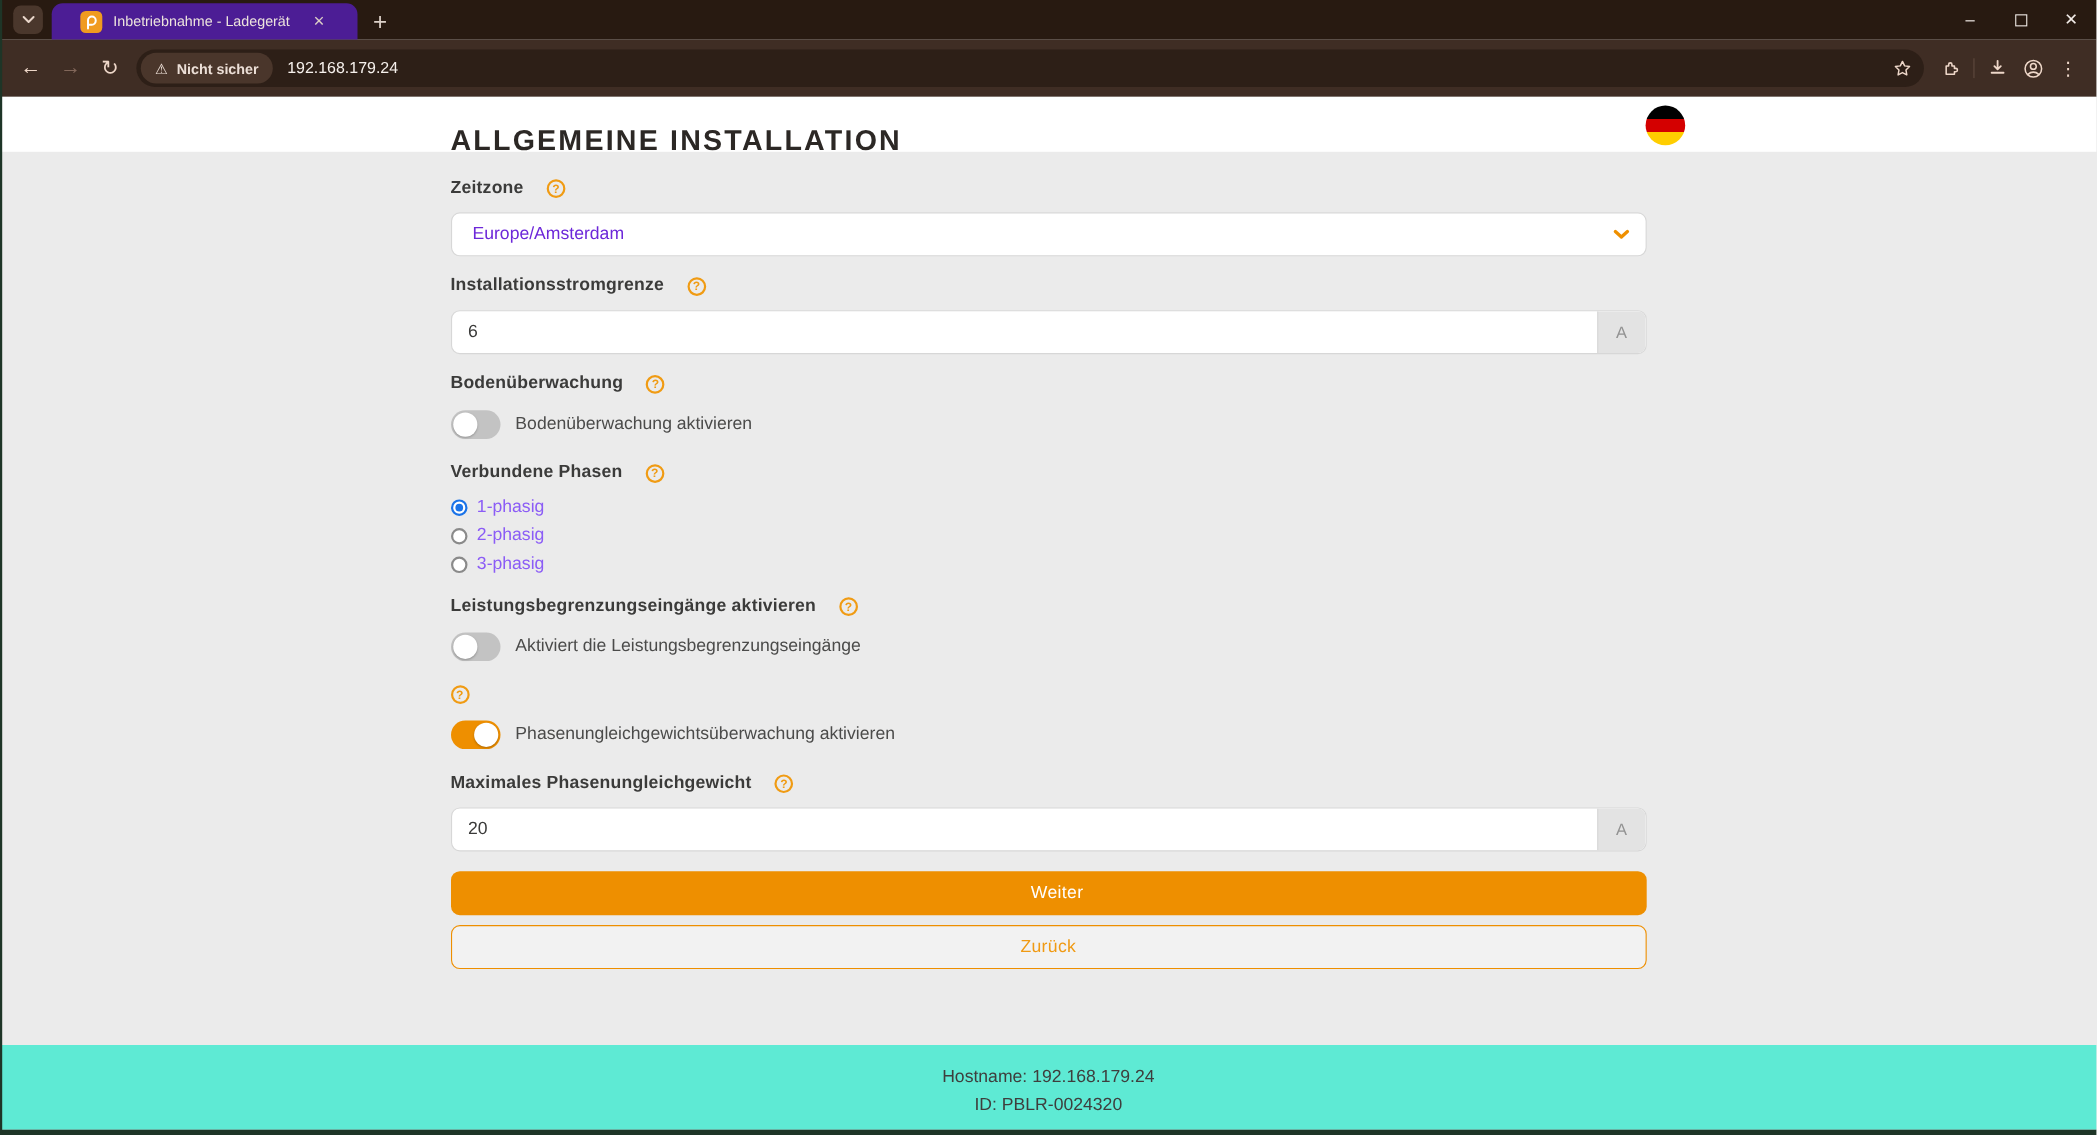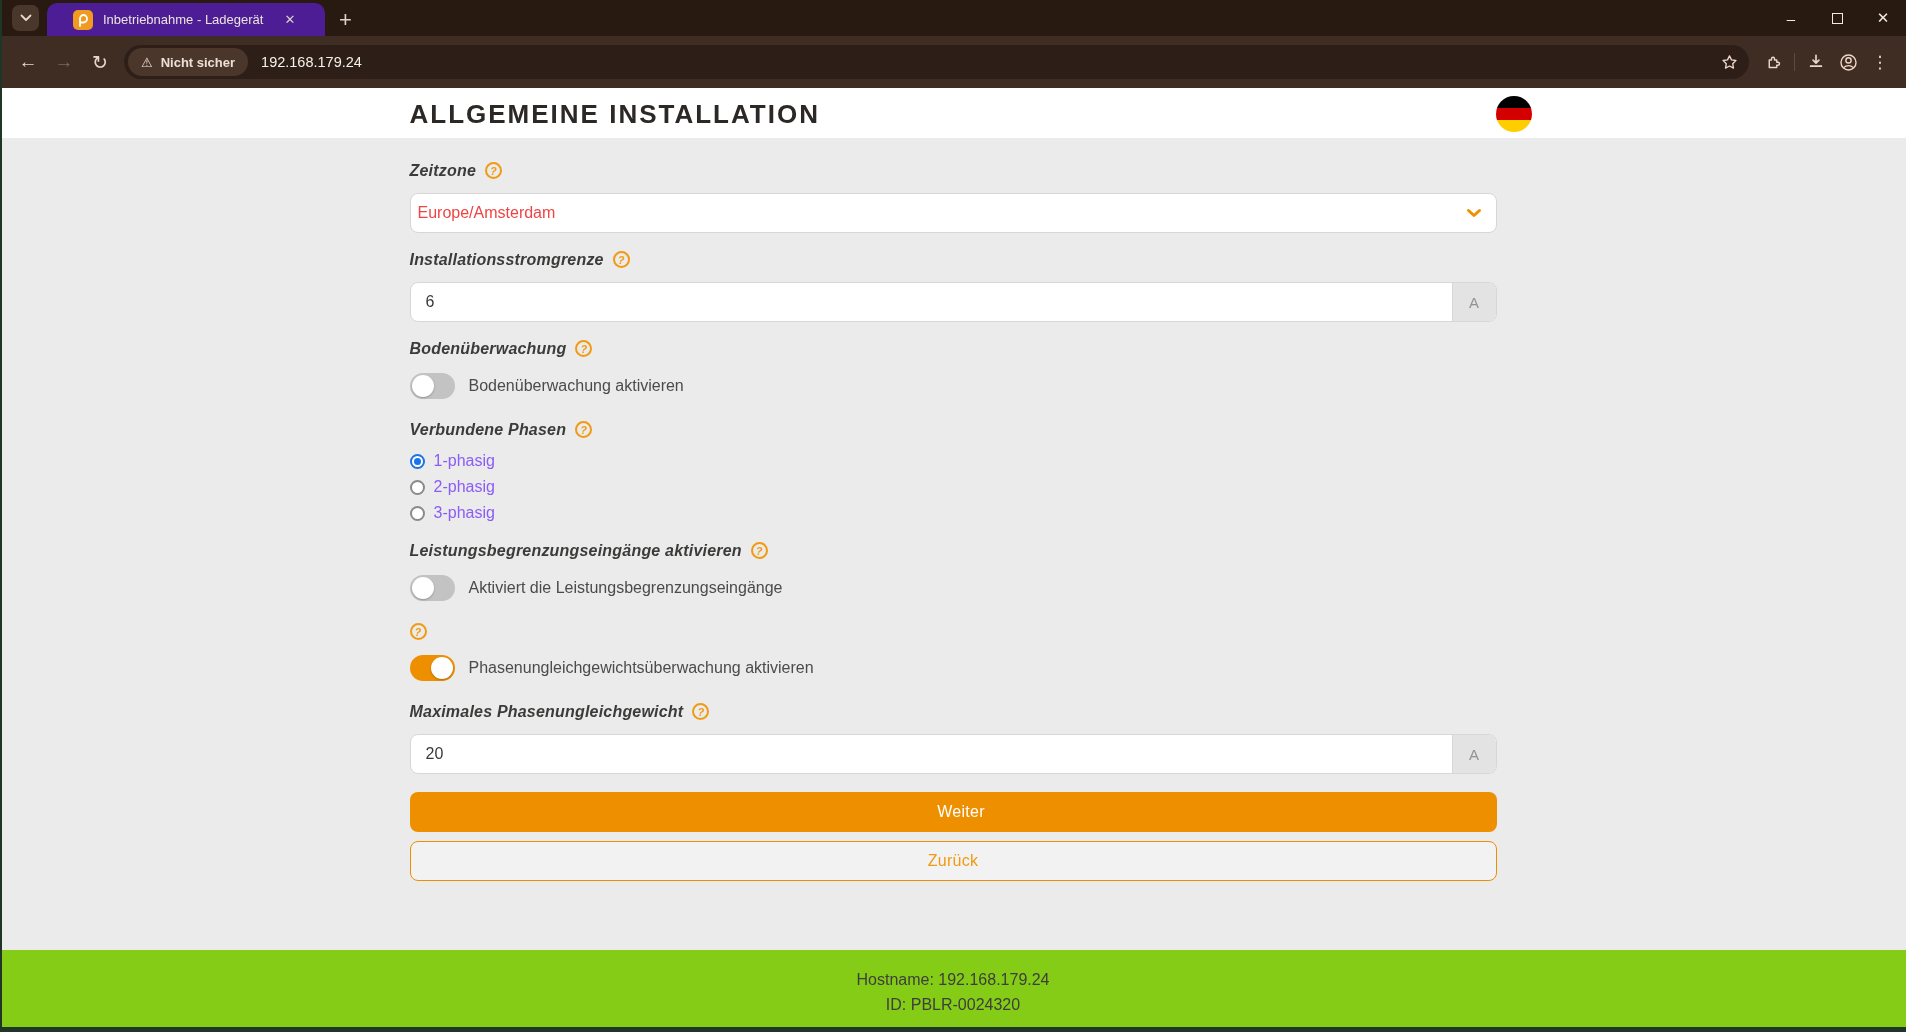--- a/index.html
+++ b/index.html
@@ -33,32 +33,32 @@
   .warning-icon { font-size:13px; font-weight:400; }
   .url-text { margin-left:13px; color:#f6f0ec; font-size:14.5px; flex:1; }
   .star-btn { width:28px; height:28px; display:flex; align-items:center; justify-content:center; flex:none; }
   .toolbar-icon { width:32px; height:32px; display:flex; align-items:center; justify-content:center; color:#eed7c9; }
   .tb-divider { width:1px; height:18px; background:#5f4a3e; margin:0 5px; }
   .menu-dots { font-size:17px; color:#eed7c9; }
 
   
   .page-header { height:50px; background:#ffffff; position:relative; }
   .container { width:1087px; margin:0 auto; }
-  .page-title { padding-top:11px; font-size:26px; letter-spacing:2px; color:#2c2825; font-weight:600; }
+  .page-title { padding-top:24px; font-size:26px; letter-spacing:2px; color:#2c2825; font-weight:600; }
   .flag { position:absolute; right:374px; top:8px; width:36px; height:36px; border-radius:50%; overflow:hidden;
           background:linear-gradient(#000 33.4%, #d40000 33.4% 66.7%, #ffce00 66.7%); }
 
   .content { height:812px; background:#ebebeb; padding-top:24px; }
 
-  .field-label { font-size:16px; font-weight:600; color:#3b3b3a; display:flex; align-items:flex-start; gap:9px; margin-bottom:13px; letter-spacing:0.2px;font-style:italic; }
+  .field-label { font-size:16px; font-weight:600; color:#3b3b3a; display:flex; align-items:flex-end; gap:21px; margin-bottom:13px; letter-spacing:0.2px; }
   .help-icon { width:17px; height:17px; border-radius:50%; border:2px solid #f09b13; color:#f09b13; font-size:11px; font-weight:700;
                display:inline-flex; align-items:center; justify-content:center; flex:none; }
 
   .select { height:40px; background:#fff; border:1px solid #d7d7d7; border-radius:8px; display:flex; align-items:center;
-            padding:0 7px; font-size:16px; color:#ef4444; position:relative; margin-bottom:18px; }
+            padding:0 19px; font-size:16px; color:#6d28d9; position:relative; margin-bottom:18px; }
   .select-chevron { position:absolute; right:14px; top:14px; }
 
   .input-group { display:flex; height:40px; border:1px solid #d7d7d7; border-radius:8px; overflow:hidden; background:#fff; margin-bottom:18px; }
   .text-input { flex:1; border:none; outline:none; padding:0 15px; font-size:16px; color:#3a3a39; background:transparent; font-family:inherit; }
   .input-suffix { width:44px; background:#e3e3e3; border-left:1px solid #d7d7d7; display:flex; align-items:center; justify-content:center; color:#929292; font-size:15px; }
 
   .toggle-row { display:flex; align-items:center; gap:14px; margin:15px 0 22px 0; }
   .toggle { width:45px; height:26px; border-radius:13px; position:relative; flex:none; }
   .toggle.off { background:#c3c3c3; }
   .toggle.on { background:#ee8f00; }
@@ -71,21 +71,21 @@
   .radio-row { display:flex; align-items:center; gap:9px; margin-bottom:8px; font-size:16px; color:#8b5cf6; }
   .radio { width:15px; height:15px; border-radius:50%; border:2px solid #8a8a8a; background:#fff; display:flex; align-items:center; justify-content:center; flex:none; }
   .radio.checked { border-color:#1a73e8; }
   .radio .dot { width:7px; height:7px; border-radius:50%; background:transparent; }
   .radio.checked .dot { background:#1a73e8; }
 
   .btn { height:40px; border-radius:8px; display:flex; align-items:center; justify-content:center; font-size:16px; letter-spacing:0.3px; }
   .btn-weiter { background:#ee8f00; color:#fff; margin-top:4px; margin-bottom:9px;padding-left:16px; }
   .btn-zurueck { border:1px solid #ee8f00; color:#f09a13; background:rgba(255,255,255,0.35); }
 
-  .footer { height:77px; background:#84cc16; text-align:center; padding-top:17px; font-size:16px; color:#3e3e3d; line-height:25px; }
+  .footer { height:77px; background:#5eead4; text-align:center; padding-top:17px; font-size:16px; color:#3e3e3d; line-height:25px; }
   .bottom-strip { height:5px; background:#1e3527; }
 
   svg { display:block; }
 </style>
 </head>
 <body>
 
 <div class="window-edge-left"></div>
 
 <div class="tabbar">

